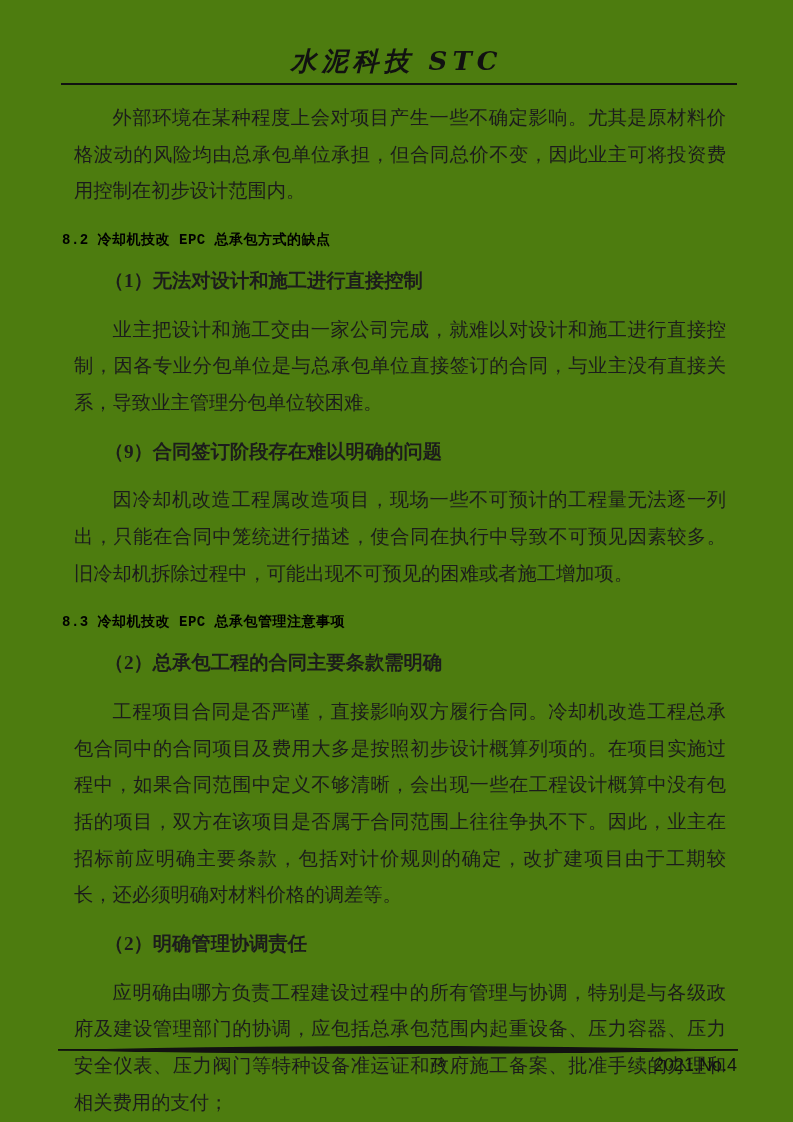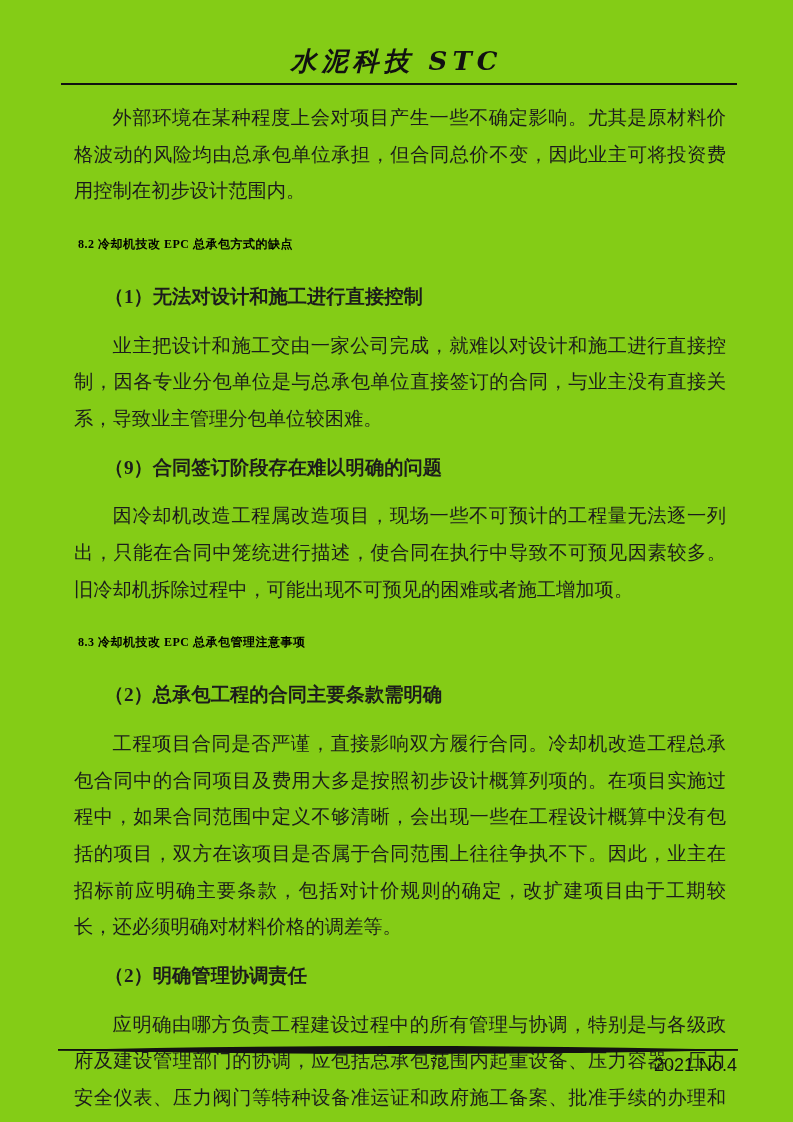--- a/index.html
+++ b/index.html
@@ -4,21 +4,21 @@
 <style>
   html, body {
     margin: 0;
     padding: 0;
     background: #ffffff;
   }
   .page {
     position: relative;
     width: 793px;
     height: 1122px;
-    background: #84cc16;
+    background: #4d7c0f;
     overflow: hidden;
     color: #1a1a1a;
   }
 
   
   .journal-title {
     position: absolute;
     top: 44px;
     left: 0;
     width: 793px;
@@ -55,25 +55,25 @@
   .content .para {
     margin: 12px;
     text-indent: 2em;
   }
   .content .list-item {
     margin: 4px;
     text-indent: 2em;
     font-weight: bold;
   }
   .content .heading {
-    margin: 16px;
+    margin: 0;
     text-indent: 0;
-    font-family: Liberation Serif, serif;
+    font-family: Liberation Mono, monospace;
     font-weight: 700;
-    font-size: 12px;
+    font-size: 14px;
     letter-spacing: 0.5px;
     color: #000000;
   }
 
   
   .footer-rule {
     position: absolute;
     top: 1044px;
     left: 58px;
     width: 680px;

